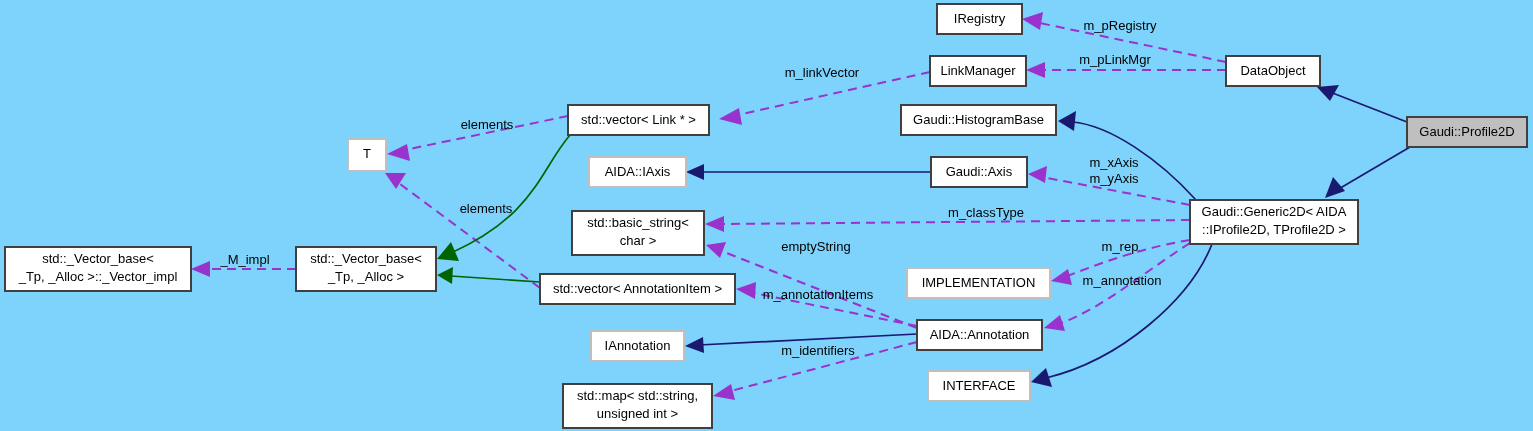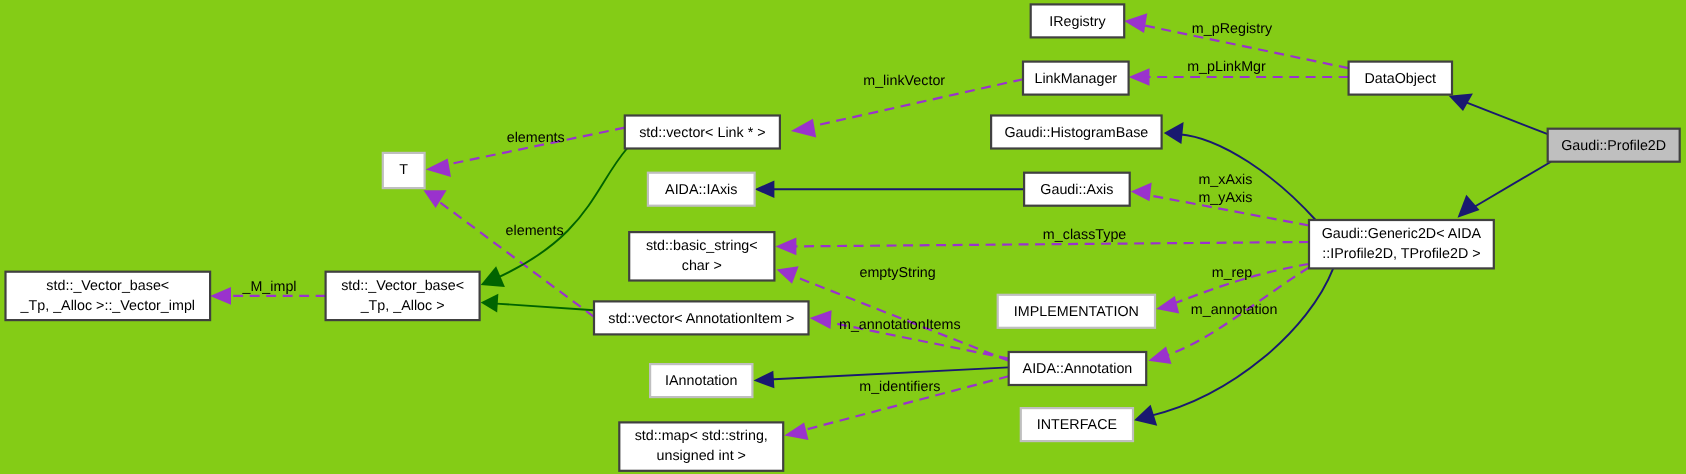--- a/index.html
+++ b/index.html
@@ -7,21 +7,21 @@
     padding: 0;
     background: #ffffff;
   }
   body {
     font-family: "Liberation Sans", sans-serif;
   }
   #diagram-root {
     position: relative;
     width: 1533px;
     height: 431px;
-    background: #84cc16;
+    background: #7dd3fc;
     overflow: hidden;
   }
   svg.graph {
     position: absolute;
     left: 0;
     top: 0;
     width: 1533px;
     height: 431px;
     display: block;
   }

